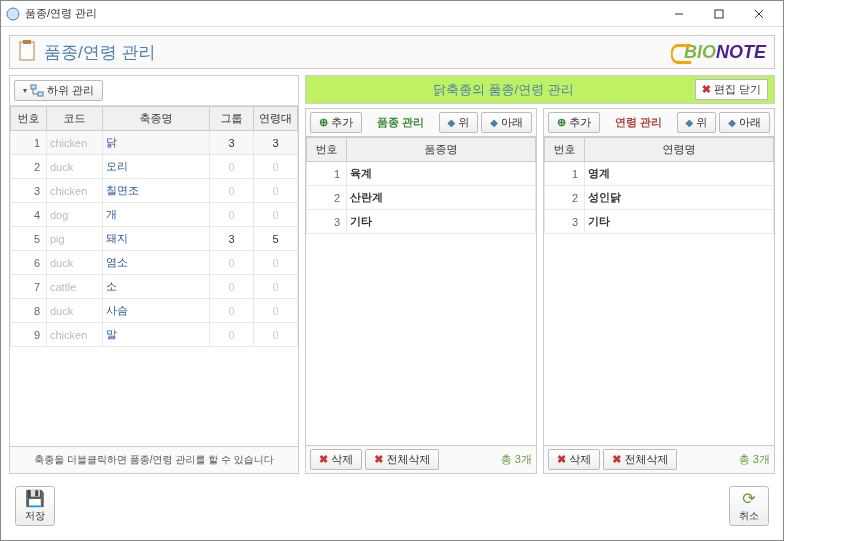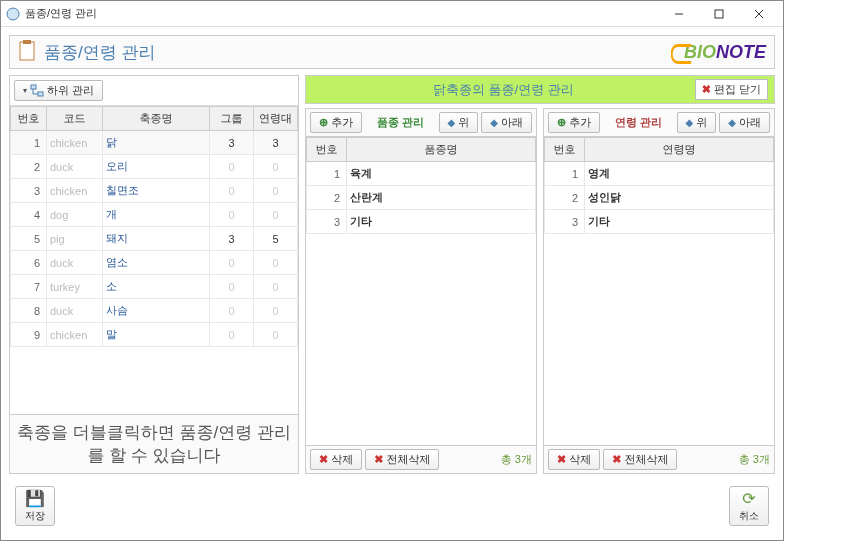--- a/index.html
+++ b/index.html
@@ -34,21 +34,21 @@
 .grid table { width: 100%; border-collapse: collapse; }
 .grid th { background: #f0f0f0; border: 1px solid #ccc; padding: 4px 3px; font-weight: normal; text-align: center; font-size: 11px; }
 .grid td { border: 1px solid #e8e8e8; padding: 4px 3px; font-size: 11px; }
 .grid td.num { text-align: right; color: #666; padding-right: 6px; }
 .grid td.code { color: #bbb; }
 .grid td.name { color: #2a5a9a; }
 .grid td.zero { color: #ccc; text-align: center; }
 .grid td.val { text-align: center; color: #333; }
 .grid tr.selected td { background: #f8f8f8; }
 .grid tr.selected td:first-child { position: relative; }
-.footer-hint { border-top: 1px solid #ccc; padding: 6px; text-align: center; color: #555; background: #fafafa; font-size: 17px; }
+.footer-hint { border-top: 1px solid #ccc; padding: 6px; text-align: center; color: #555; background: #fafafa; font-size: 10px; }
 .right-header { border: 1px solid #ccc; display: flex; align-items: center; background: #bef264; padding: 3px 6px; }
 .right-header .rtitle { flex: 1; text-align: center; color: #4a7fb0; font-size: 13px; }
 .right-header .close-edit { display: flex; align-items: center; gap: 3px; border: 1px solid #bbb; padding: 2px 6px; background: #fff; cursor: pointer; }
 .right-header .close-edit .x { color: #c33; font-weight: bold; }
 .sub-panels { flex: 1; display: flex; gap: 6px; min-height: 0; }
 .sub-panel { flex: 1; border: 1px solid #ccc; display: flex; flex-direction: column; }
 .toolbar { display: flex; align-items: center; padding: 3px 4px; border-bottom: 1px solid #ccc; background: #fafafa; gap: 3px; }
 .toolbar .spacer { flex: 1; }
 .toolbar .tb-title { font-weight: bold; }
 .toolbar .tb-title.green { color: #3a8a3a; }
@@ -173,21 +173,21 @@
                 </tr>
                 <tr>
                   <td class="num" style="position:relative">6</td>
                   <td class="code">duck</td>
                   <td class="name">염소</td>
                   <td class="zero">0</td>
                   <td class="zero">0</td>
                 </tr>
                 <tr>
                   <td class="num" style="position:relative">7</td>
-                  <td class="code">turkey</td>
+                  <td class="code">cattle</td>
                   <td class="name">소</td>
                   <td class="zero">0</td>
                   <td class="zero">0</td>
                 </tr>
                 <tr>
                   <td class="num" style="position:relative">8</td>
                   <td class="code">duck</td>
                   <td class="name">사슴</td>
                   <td class="zero">0</td>
                   <td class="zero">0</td>

